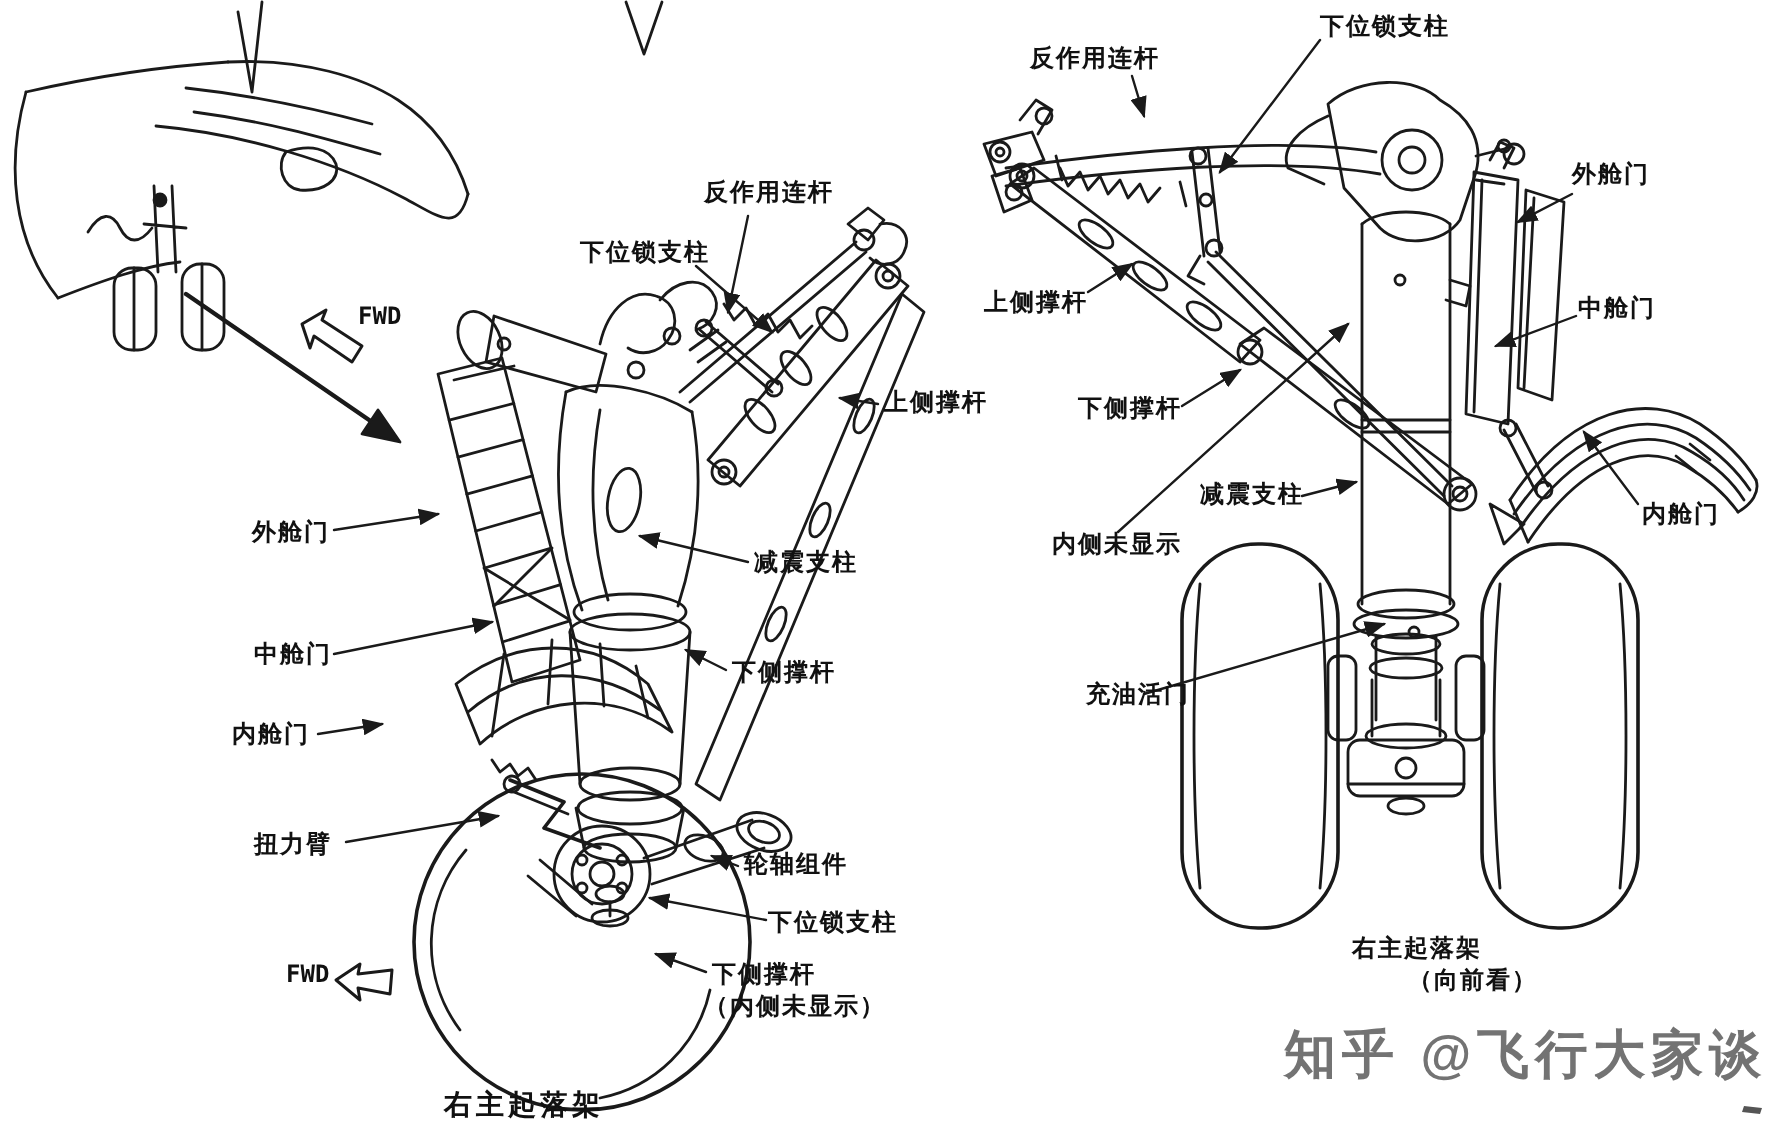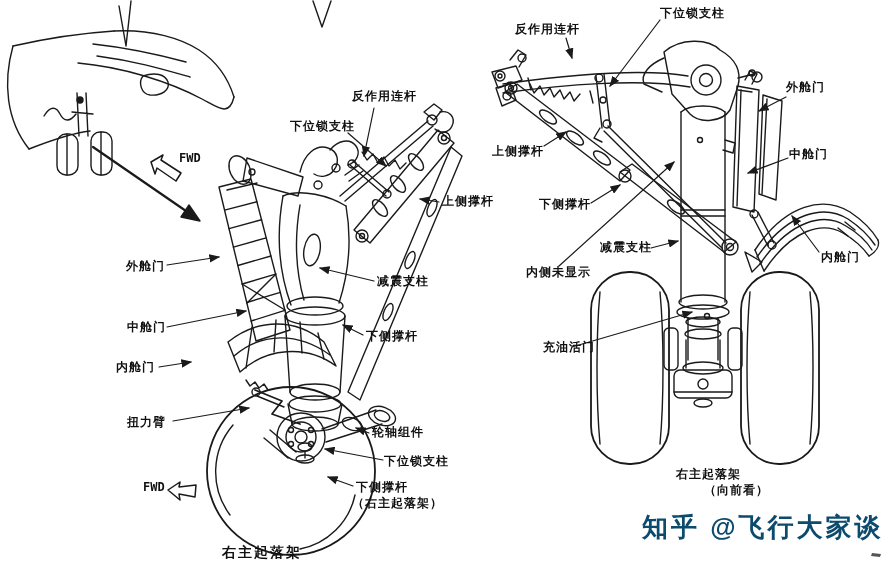--- a/index.html
+++ b/index.html
@@ -13,21 +13,21 @@
     letter-spacing:1px;white-space:nowrap;line-height:14px;
   }
   .cap{font-size:14px;letter-spacing:2px;}
   .cap-r{font-size:12px;letter-spacing:1px;}
   .fwd{
     position:absolute;font-size:12px;font-weight:700;color:#111;
     font-family:"DejaVu Sans Mono","Liberation Mono",monospace;letter-spacing:0px;
   }
   .watermark{
     position:absolute;left:642px;top:510px;font-size:26px;font-weight:700;
-    color:#0c4a6e;letter-spacing:3px;white-space:nowrap;
+    color:#737373;letter-spacing:3px;white-space:nowrap;
   }
 </style>
 </head>
 <body>
 
 <div id="stage">
 
   <svg id="lineart" width="888" height="567" viewBox="0 0 888 567" stroke="#1a1a1a" fill="none" stroke-width="1.4" stroke-linecap="round" stroke-linejoin="round">
     <defs>
       <marker id="ah" markerWidth="9" markerHeight="7" refX="8" refY="3.5" orient="auto">
@@ -271,21 +271,21 @@
   <div class="lbl" style="left:442px;top:194px">上侧撑杆</div>
   <div class="lbl" style="left:126px;top:259px">外舱门</div>
   <div class="lbl" style="left:127px;top:320px">中舱门</div>
   <div class="lbl" style="left:116px;top:360px">内舱门</div>
   <div class="lbl" style="left:377px;top:274px">减震支柱</div>
   <div class="lbl" style="left:366px;top:329px">下侧撑杆</div>
   <div class="lbl" style="left:127px;top:415px">扭力臂</div>
   <div class="lbl" style="left:372px;top:425px">轮轴组件</div>
   <div class="lbl" style="left:384px;top:454px">下位锁支柱</div>
   <div class="lbl" style="left:356px;top:480px">下侧撑杆</div>
-  <div class="lbl" style="left:352px;top:496px">（右主起落架）</div>
+  <div class="lbl" style="left:352px;top:496px">（内侧未显示）</div>
   <div class="lbl cap" style="left:222px;top:545px">右主起落架</div>
   <div class="fwd" style="left:179px;top:151px">FWD</div>
   <div class="fwd" style="left:143px;top:480px">FWD</div>
 
   <div class="lbl" style="left:660px;top:6px">下位锁支柱</div>
   <div class="lbl" style="left:515px;top:22px">反作用连杆</div>
   <div class="lbl" style="left:786px;top:80px">外舱门</div>
   <div class="lbl" style="left:492px;top:144px">上侧撑杆</div>
   <div class="lbl" style="left:789px;top:147px">中舱门</div>
   <div class="lbl" style="left:539px;top:197px">下侧撑杆</div>

